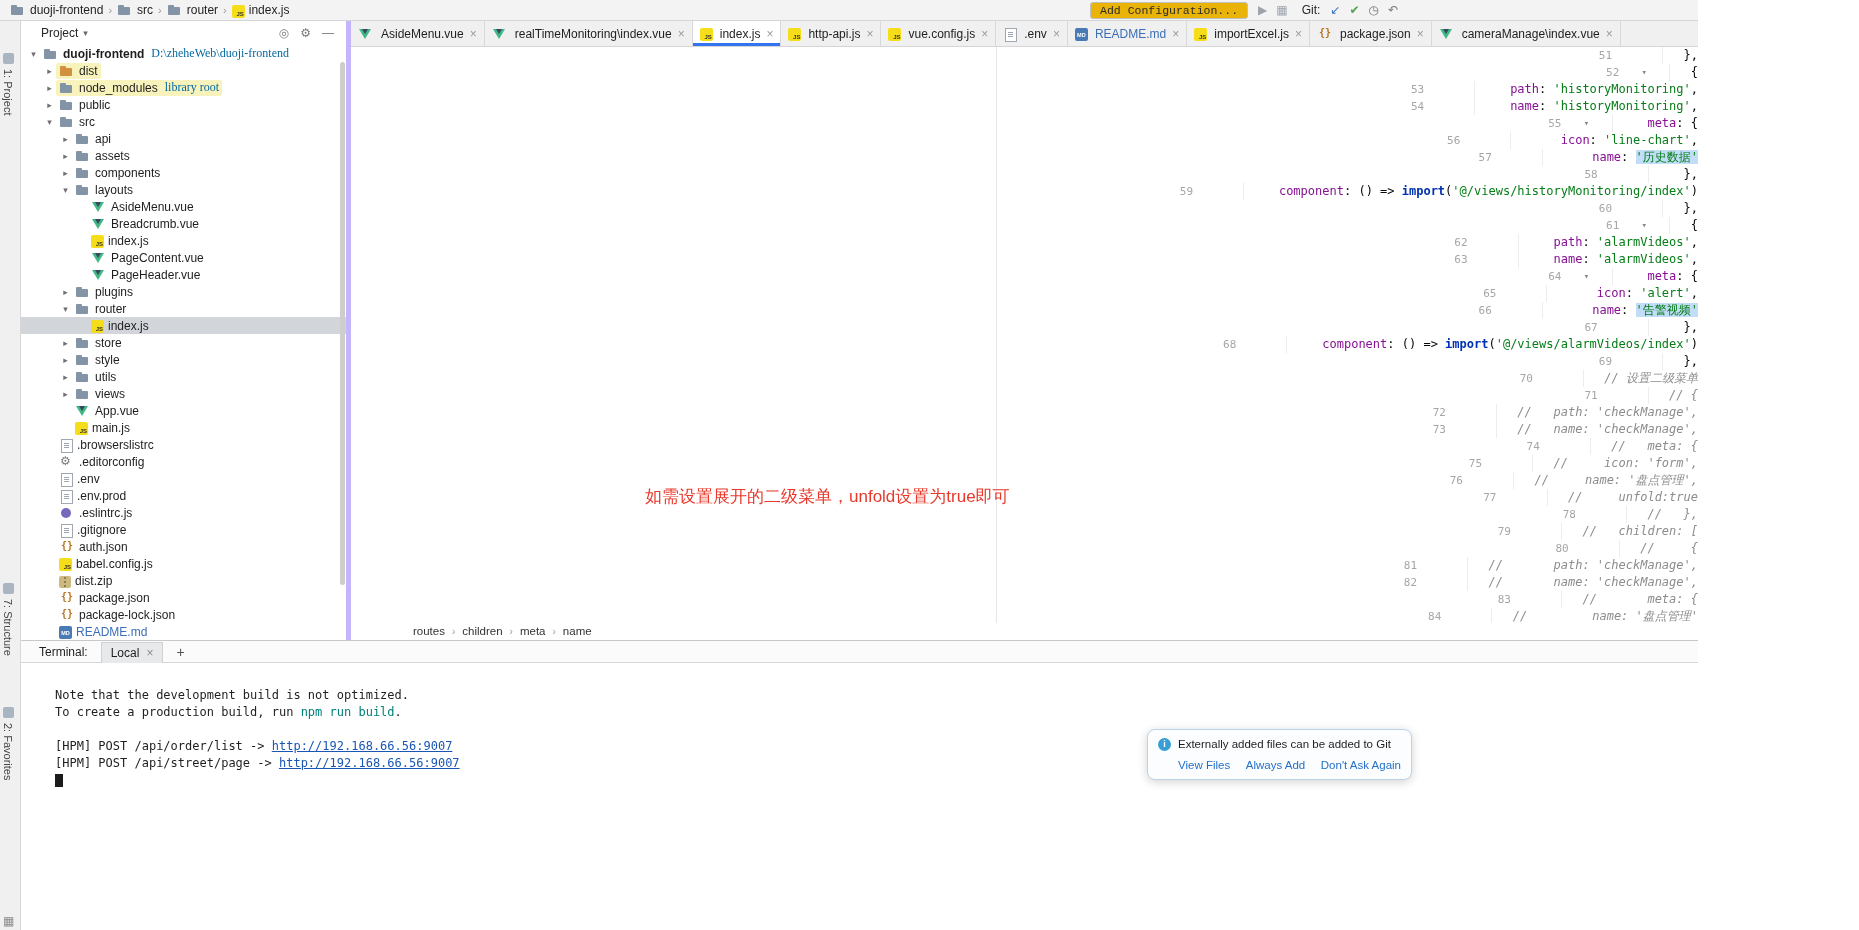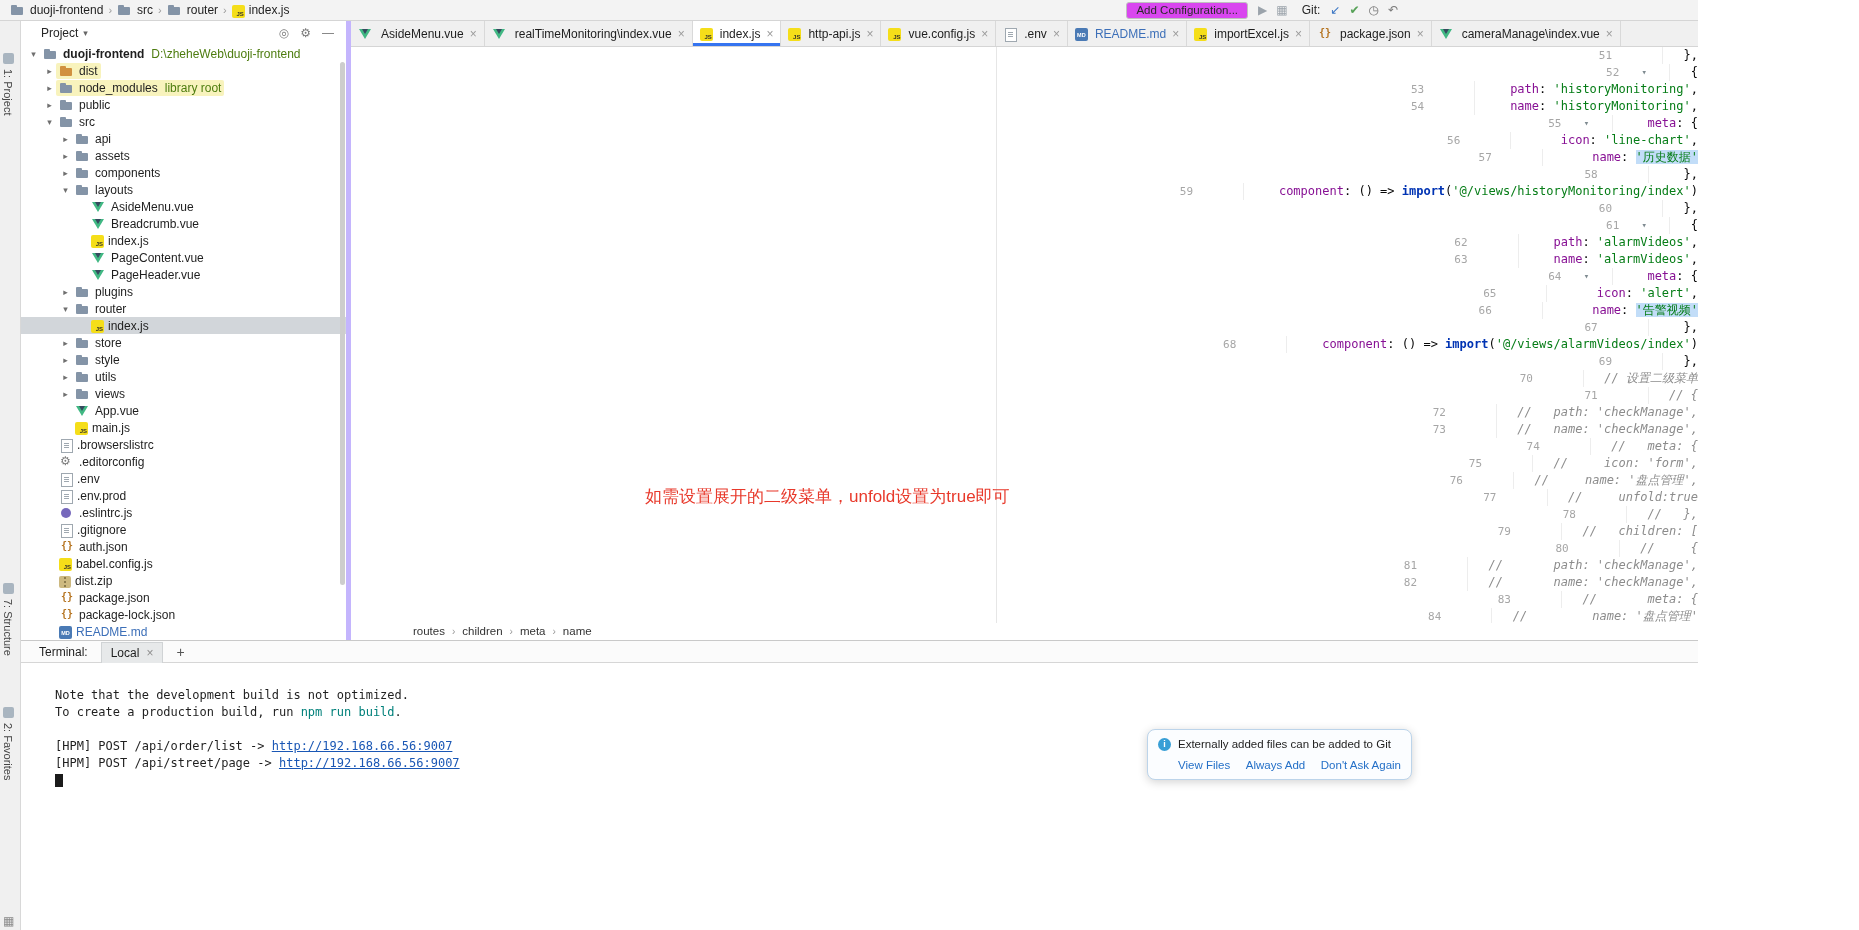--- a/index.html
+++ b/index.html
@@ -5,22 +5,22 @@
   html,body{margin:0;padding:0;background:#fff;}
   .app{position:relative;width:1698px;height:930px;overflow:hidden;background:#fff;
        font-family:"Liberation Sans",sans-serif;font-size:12px;color:#1e1e1e;}
 
   
   .topbar{height:20px;background:#f3f3f3;border-bottom:1px solid #d5d5d5;display:flex;align-items:center;position:relative;}
   .crumbs{display:flex;align-items:center;padding-left:8px;}
   .crumb{display:flex;align-items:center;padding:0 2px;cursor:pointer;}
   .crumb-sep{color:#9b9b9b;margin:0 3px;font-size:11px;}
   .topbar-right{position:absolute;right:300px;top:0;height:20px;display:flex;align-items:center;gap:10px;}
-  .add-config{height:17px;border:1px solid #c0c0c0;border-radius:3px;background:#d946ef;
-              font-family:Liberation Sans, sans-serif;font-size:11.5px;padding:0 9px;color:#2b2b2b;cursor:pointer;}
+  .add-config{height:17px;border:1px solid #c0c0c0;border-radius:3px;background:#eab308;
+              font-family:Liberation Mono, monospace;font-size:11.5px;padding:0 9px;color:#2b2b2b;cursor:pointer;}
   .glyph{font-size:12px;line-height:1;cursor:pointer;}
   .git-label{color:#262626;margin-left:4px;}
 
   
   .row{display:flex;height:910px;}
   .stripe{width:20px;background:#f0f0f0;border-right:1px solid #d8d8d8;position:relative;flex:none;}
   .stripe-btn{position:absolute;left:2px;writing-mode:vertical-rl;font-size:11px;color:#454545;cursor:pointer;
               display:flex;align-items:center;gap:5px;}
   .sb-project{top:32px;}
   .sb-structure{top:562px;}
@@ -37,21 +37,21 @@
   .panel-header{height:24px;display:flex;align-items:center;padding:0 12px 0 20px;gap:5px;}
   .ph-title{color:#262626;cursor:pointer;}
   .ph-caret{color:#666;font-size:9px;}
   .ph-icons{margin-left:auto;display:flex;gap:11px;}
   .tree{font-size:12px;}
   .tree-row{height:17px;display:flex;align-items:center;cursor:pointer;white-space:nowrap;}
   .tree-row.selected{background:#d2d6da;}
   .chev{width:13px;font-size:9px;color:#6f6f6f;text-align:center;flex:none;}
   .row-label{display:flex;align-items:center;padding:0 3px;height:16px;border-radius:2px;}
   .row-label.hl{background:#f8f3bd;}
-  .extra{color:#4d7c0f;margin-left:7px;}
+  .extra{color:#0369a1;margin-left:7px;font-family:Liberation Serif, serif;}
   .panel-scroll{position:absolute;right:1px;top:41px;width:5px;height:523px;background:#cdcdcd;border-radius:3px;cursor:pointer;}
 
   
   .fi{display:inline-block;width:16px;height:14px;position:relative;margin-right:4px;flex:none;}
   .fi-folder::before,.fi-folder-excl::before{content:"";position:absolute;left:1px;top:4px;width:12px;height:8px;background:#8494a7;border-radius:1px;}
   .fi-folder::after,.fi-folder-excl::after{content:"";position:absolute;left:1px;top:2px;width:6px;height:3px;background:#8494a7;border-radius:1px 1px 0 0;}
   .fi-folder-excl::before,.fi-folder-excl::after{background:#d1913f;}
   .fi-vue::before{content:"";position:absolute;left:1px;top:2px;border-left:6px solid transparent;border-right:6px solid transparent;border-top:10px solid #41b883;}
   .fi-vue::after{content:"";position:absolute;left:4px;top:2px;border-left:3px solid transparent;border-right:3px solid transparent;border-top:5px solid #35495e;}
   .fi-js{width:13px;height:13px;background:#f5de19;border-radius:2px;top:1px;}

